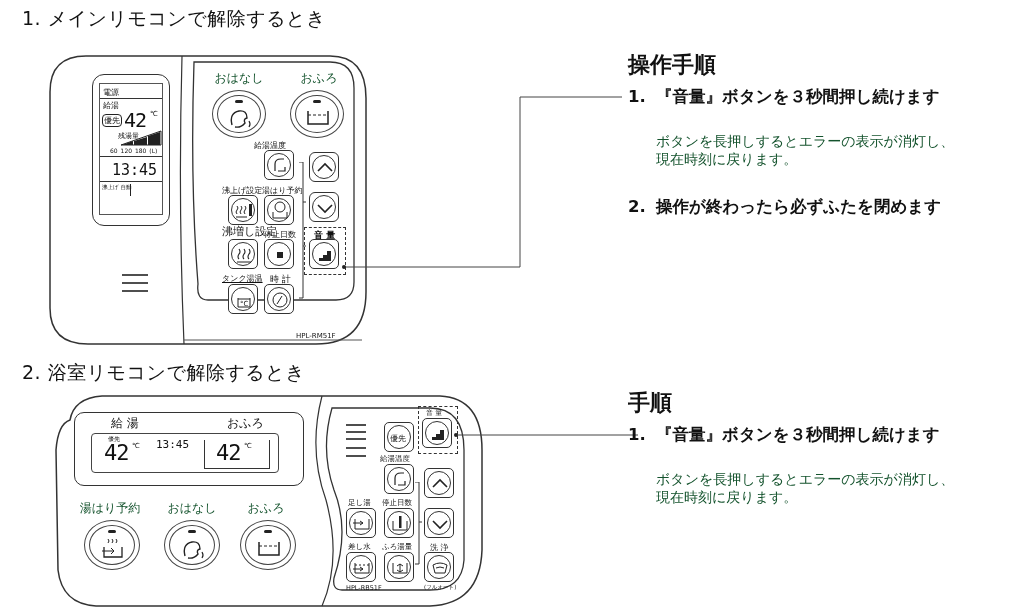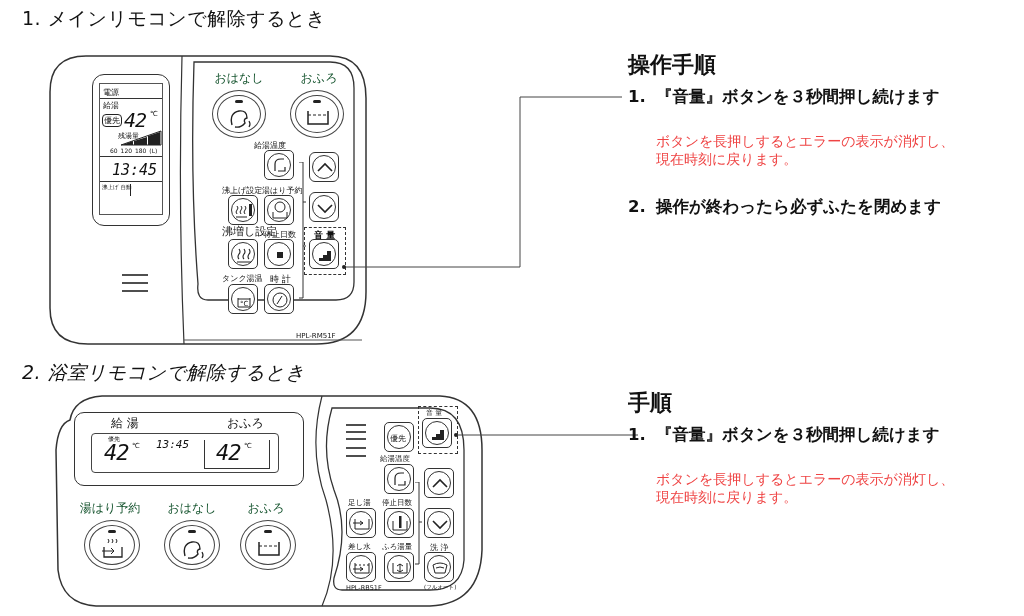--- a/index.html
+++ b/index.html
@@ -1,31 +1,31 @@
 <!DOCTYPE html>
 <html><head>
 <meta charset="utf-8">
 <style>
   html, body { margin: 0; padding: 0; background: #ffffff; }
   body { width: 1024px; height: 616px; position: relative; overflow: hidden;
          font-family: "DejaVu Sans", sans-serif; color: #111; }
   .abs { position: absolute; }
   .section-title { font-size: 19px; letter-spacing: 0.5px; color: #111; white-space: nowrap; }
-  .lcd-digits { font-family: "DejaVu Sans Mono", monospace; font-style: italic; }
+  .lcd-digits { font-family: "DejaVu Sans Mono", monospace; }
   .panel-label { font-size: 11px; color: #14532d; white-space: nowrap; text-align: center; }
   .tiny { font-size: 7px; white-space: nowrap; }
   .sq-btn { position: absolute; width: 30px; height: 30px; border: 1.5px solid #333; border-radius: 5px; background: #fff; box-sizing: border-box; }
   .sq-btn .ring { position: absolute; left: 2px; top: 2px; right: 2px; bottom: 2px; border: 1.3px solid #333; border-radius: 50%; }
   .sq-btn svg { position: absolute; left: 0; top: 0; }
   .round-btn { position: absolute; border: 1.5px solid #444; border-radius: 50%; background: #fff; box-sizing: border-box; }
   .round-btn .inner { position: absolute; border: 1.3px solid #444; border-radius: 50%; }
   .round-btn .led { position: absolute; width: 8px; height: 3px; background: #222; border-radius: 2px; }
   .instr-title { font-size: 22px; font-weight: bold; white-space: nowrap; }
   .instr-step { font-size: 16.5px; font-weight: bold; line-height: 22px; }
-  .instr-note { font-size: 14px; line-height: 18px; color: #ef4444; }
+  .instr-note { font-size: 14px; line-height: 18px; color: #14532d; }
 </style>
 </head>
 <body>
 
 <div class="abs section-title" style="left:22px; top:6px;">1. メインリモコンで解除するとき</div>
 
 <div class="abs" style="left:40px; top:52px; width:332px; height:296px;">
   <svg width="332" height="296" style="position:absolute;left:0;top:0">
     <path d="M10,40 Q10,4 46,4 L290,4 Q326,4 326,46 L326,240 Q326,292 276,292 L48,292 Q10,292 10,256 Z" fill="#fff" stroke="#333" stroke-width="1.5"></path>
     <path d="M142,4 Q138,150 144,292" fill="none" stroke="#333" stroke-width="1.2"></path>
@@ -143,21 +143,21 @@
       </svg>
     </div>
   <div class="abs" style="left:264px; top:175px; width:40px; height:46px; border:1.2px dashed #333;"></div>
   <div class="sq-btn" style="left:269px; top:187px;">
       <div class="ring"></div>
     <svg width="30" height="30">
         <path d="M9,21 L9,18 L13,18 L13,15 L17,15 L17,11 L21,11 L21,21 Z" fill="#222"></path>
       </svg>
     </div>
 
-  <div class="abs tiny" style="left:182px; top:221px; font-size:8px;">タンク湯温</div>
+  <div class="abs tiny" style="left:182px; top:221px; font-size:8px;text-decoration:underline;">タンク湯温</div>
   <div class="abs tiny" style="left:230px; top:221px; font-size:9px;">時 計</div>
   <div class="sq-btn" style="left:188px; top:232px;">
       <div class="ring"></div>
     <svg width="30" height="30">
         <path d="M9,13 L9,22 L21,22 L21,13 M9,14 L21,14" fill="none" stroke="#222"></path>
         <text x="11" y="21" font-size="7" fill="#222" font-family="DejaVu Sans, sans-serif">°C</text>
       </svg>
     </div>
   <div class="sq-btn" style="left:224px; top:232px;">
       <div class="ring"></div>
@@ -183,21 +183,21 @@
 <div class="abs" style="left:628px; top:86px; width:340px;">
   <span class="abs instr-step" style="left:0; top:0;">1.</span>
   <div class="abs instr-step" style="left:28px; top:0; width:310px;">『音量』ボタンを３秒間押し続けます</div>
   <div class="abs instr-note" style="left:28px; top:46px; width:310px;">ボタンを長押しするとエラーの表示が消灯し、現在時刻に戻ります。</div>
 </div>
 <div class="abs" style="left:628px; top:196px; width:340px;">
   <span class="abs instr-step" style="left:0; top:0;">2.</span>
   <div class="abs instr-step" style="left:28px; top:0; width:310px;">操作が終わったら必ずふたを閉めます</div>
 </div>
 
-<div class="abs section-title" style="left:22px; top:360px;font-style:italic;">2. 浴室リモコンで解除するとき</div>
+<div class="abs section-title" style="left:22px; top:360px;">2. 浴室リモコンで解除するとき</div>
 
 <div class="abs" style="left:50px; top:390px; width:438px; height:222px;">
   <svg width="438" height="222" style="position:absolute;left:0;top:0">
     <path d="M20,30 Q24,8 52,6 L390,6 Q432,8 432,60 L432,160 Q430,214 380,216 L46,216 Q12,214 8,180 L6,60 Q8,34 20,30 Z" fill="#fff" stroke="#333" stroke-width="1.5"></path>
     <path d="M272,6 Q258,60 276,110 Q292,170 272,216" fill="none" stroke="#333" stroke-width="1.2"></path>
     <path d="M282,18 L380,18 Q414,18 414,60 L414,170 Q412,200 380,200 L292,200 Q282,200 284,188 Q300,140 284,100 Q270,60 282,18 Z" fill="#fff" stroke="#333" stroke-width="1.3"></path>
   </svg>
 
   <div class="abs" style="left:24px; top:22px; width:228px; height:72px; border:1.3px solid #333; border-radius:10px;">
     <div class="abs" style="left:36px; top:2px; font-size:12px;">給 湯</div>

